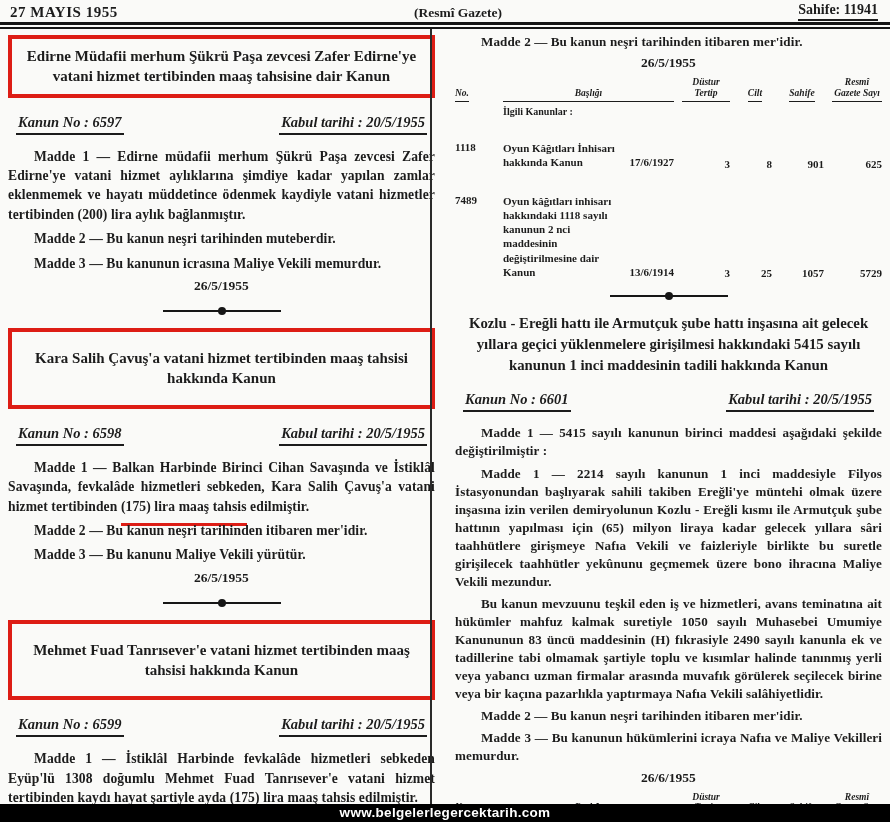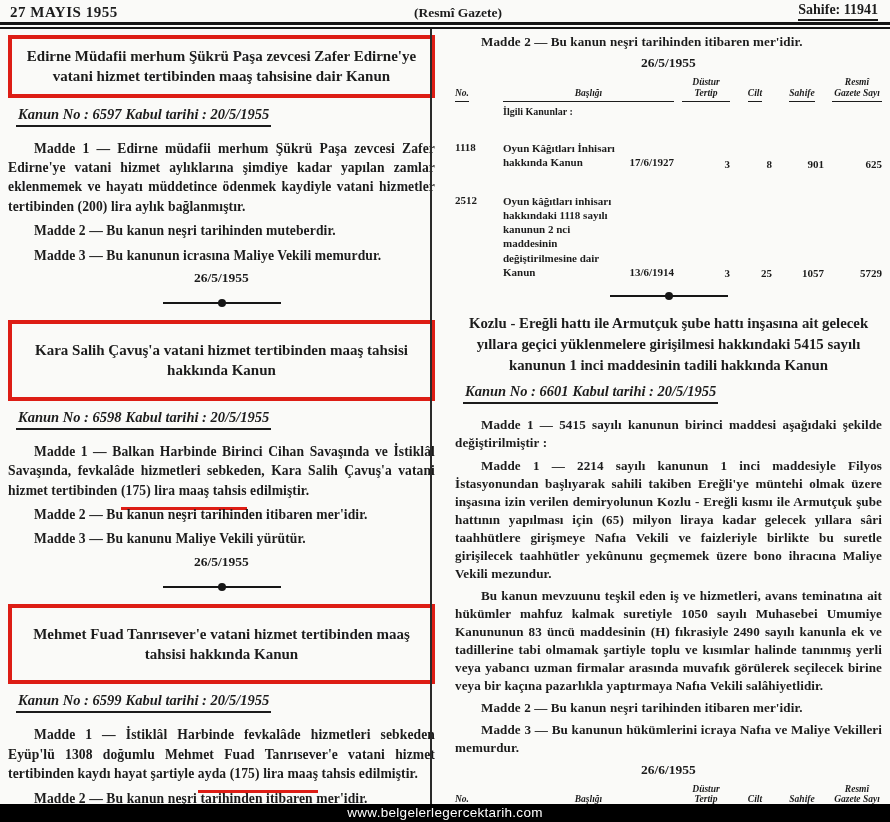--- a/index.html
+++ b/index.html
@@ -23,21 +23,21 @@
   .columns { position:relative; display:flex; padding: 4px 8px 0 8px; gap: 20px; height: 781px; overflow:hidden; }
   .vrule { position:absolute; left:430px; top:0; bottom:0; width:2px; background:#2a2a2a; }
   .col { flex:1; min-width:0; }
   
   .redbox {
     border: 4px solid var(--highlight, #dd1d15);
     text-align:center; font-weight:bold; font-size:15px; line-height:1.35;
     padding: 7px 10px; margin: 2px 0 8px 0; background: transparent;
   }
   .redbox.tall { padding: 16px 10px; }
-  .law-meta { display:flex; margin: 0 8px 12px 8px; }
+  .law-meta { display:flex; justify-content:space-between; margin: 16px 8px 12px 8px; }
   .law-meta .u {
     font-style:italic; font-weight:bold; font-size:14.5px;
     border-bottom:2px solid #1c1c1c; padding: 0 2px 2px 2px;
   }
   .plain-title { text-align:center; font-weight:bold; font-size:14.8px; line-height:1.4; margin: 4px 2px 8px 2px; }
   .article {
     font-size:13.6px; font-weight:bold; line-height:1.43; text-align:justify;
     text-indent:26px; margin: 0 0 5px 0; letter-spacing:0.1px;
   }
   .col-right .article { font-size:13.1px; line-height:1.38; margin-bottom:4px; }
@@ -58,21 +58,21 @@
   .tgroup { font-size:10px; font-weight:bold; margin: 1px 0 1px 48px; }
   .tdata { font-size:11px; font-weight:bold; margin-bottom:3px; align-items:end;margin-top:24px; }
   .tdata .c-no { text-align:left; align-self:start; }
   .tdata .c-b { display:flex; justify-content:space-between; align-items:flex-end; gap:10px; text-align:left; line-height:1.3; }
   .tdata .c-b .bd { white-space:nowrap;text-align:right; }
   .tdata .c-n { text-align:right; }
   
   .sitebar {
     position:absolute; left:0; right:0; bottom:0; height:18px; background:#000;
     color:#fff; text-align:center; font-family:"Liberation Sans","DejaVu Sans",sans-serif;
-    font-weight:normal; font-size:13.5px; line-height:18px; letter-spacing:0.3px;
+    font-weight:bold; font-size:13.5px; line-height:18px; letter-spacing:0.3px;
   }
 </style>
 </head>
 <body>
 
 <div class="page">
 
   <header class="masthead">
     <span class="m-date">27 MAYIS 1955</span>
     <span class="m-title">(Resmî Gazete)</span>
@@ -155,21 +155,21 @@
           <span class="c-b">
               <span class="bt">Oyun Kâğıtları İnhisarı hakkında Kanun</span>
               <span class="bd">17/6/1927</span>
             </span>
           <span class="c-n">3</span>
           <span class="c-n">8</span>
           <span class="c-n">901</span>
           <span class="c-n">625</span>
         </div>
         <div class="trow tdata">
-          <span class="c-no">2512</span>
+          <span class="c-no">7489</span>
           <span class="c-b">
               <span class="bt">Oyun kâğıtları inhisarı hakkındaki 1118 sayılı kanunun 2 nci maddesinin değiştirilmesine dair Kanun</span>
               <span class="bd">13/6/1914</span>
             </span>
           <span class="c-n">3</span>
           <span class="c-n">25</span>
           <span class="c-n">1057</span>
           <span class="c-n">5729</span>
         </div>
       </div>

